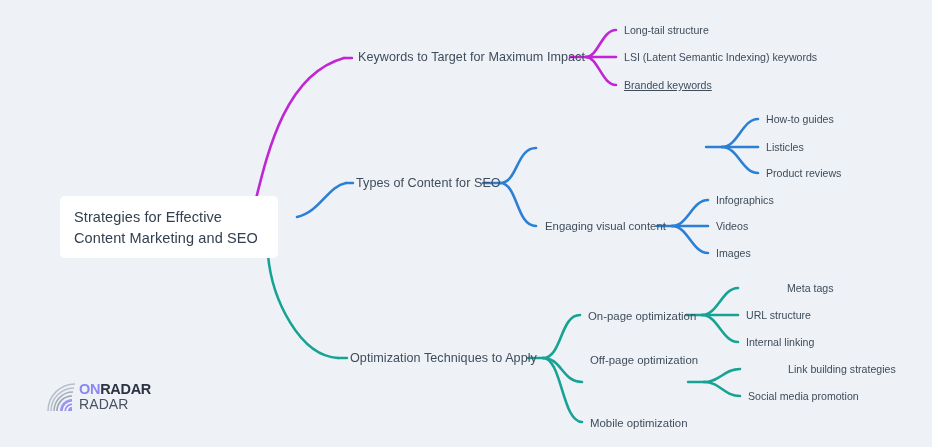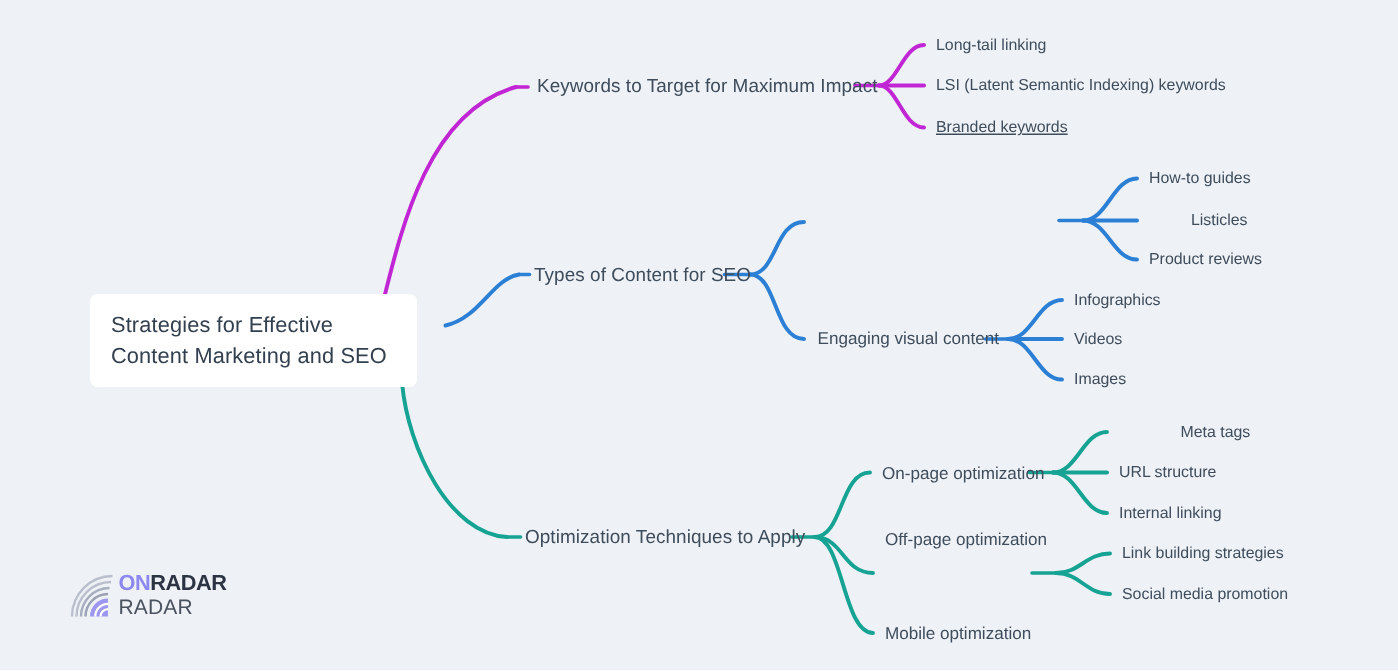--- a/index.html
+++ b/index.html
@@ -154,37 +154,37 @@
 
   <div class="node lvl1" style="left:356px; top:176px;">
     <span>Types of Content for SEO</span>
   </div>
 
   <div class="node lvl1" style="left:350px; top:351px;">
     <span>Optimization Techniques to Apply</span>
   </div>
 
   <div class="node lvl3" style="left:624px; top:24px;">
-    <span>Long-tail linking</span>
+    <span>Long-tail structure</span>
   </div>
   <div class="node lvl3" style="left:624px; top:51px;">
     <span>LSI (Latent Semantic Indexing) keywords</span>
   </div>
   <div class="node lvl3" style="left:624px; top:79px;text-decoration:underline;">
     <span>Branded keywords</span>
   </div>
 
   <div class="node lvl2" style="left:545px; top:219px;">
     <span>Engaging visual content</span>
   </div>
 
   <div class="node lvl3" style="left:766px; top:113px;">
     <span>How-to guides</span>
   </div>
-  <div class="node lvl3" style="left:766px; top:141px;margin-left:28px;">
+  <div class="node lvl3" style="left:766px; top:141px;">
     <span>Listicles</span>
   </div>
   <div class="node lvl3" style="left:766px; top:167px;">
     <span>Product reviews</span>
   </div>
 
   <div class="node lvl3" style="left:716px; top:194px;">
     <span>Infographics</span>
   </div>
   <div class="node lvl3" style="left:716px; top:220px;">
@@ -207,21 +207,21 @@
   <div class="node lvl3" style="left:746px; top:282px;padding-left:41px;">
     <span>Meta tags</span>
   </div>
   <div class="node lvl3" style="left:746px; top:309px;">
     <span>URL structure</span>
   </div>
   <div class="node lvl3" style="left:746px; top:336px;">
     <span>Internal linking</span>
   </div>
 
-  <div class="node lvl3" style="left:748px; top:363px;">
+  <div class="node lvl3" style="left:788px; top:363px;">
     <span>Link building strategies</span>
   </div>
   <div class="node lvl3" style="left:748px; top:390px;">
     <span>Social media promotion</span>
   </div>
 
   <div id="logo">
     <svg id="logo-mark" viewBox="0 0 32 30">
       <g fill="none" stroke-linecap="butt">
         <path d="M2,29 A27,27 0 0 1 29,2" stroke="#b9c0cc" stroke-width="1.6"></path>

